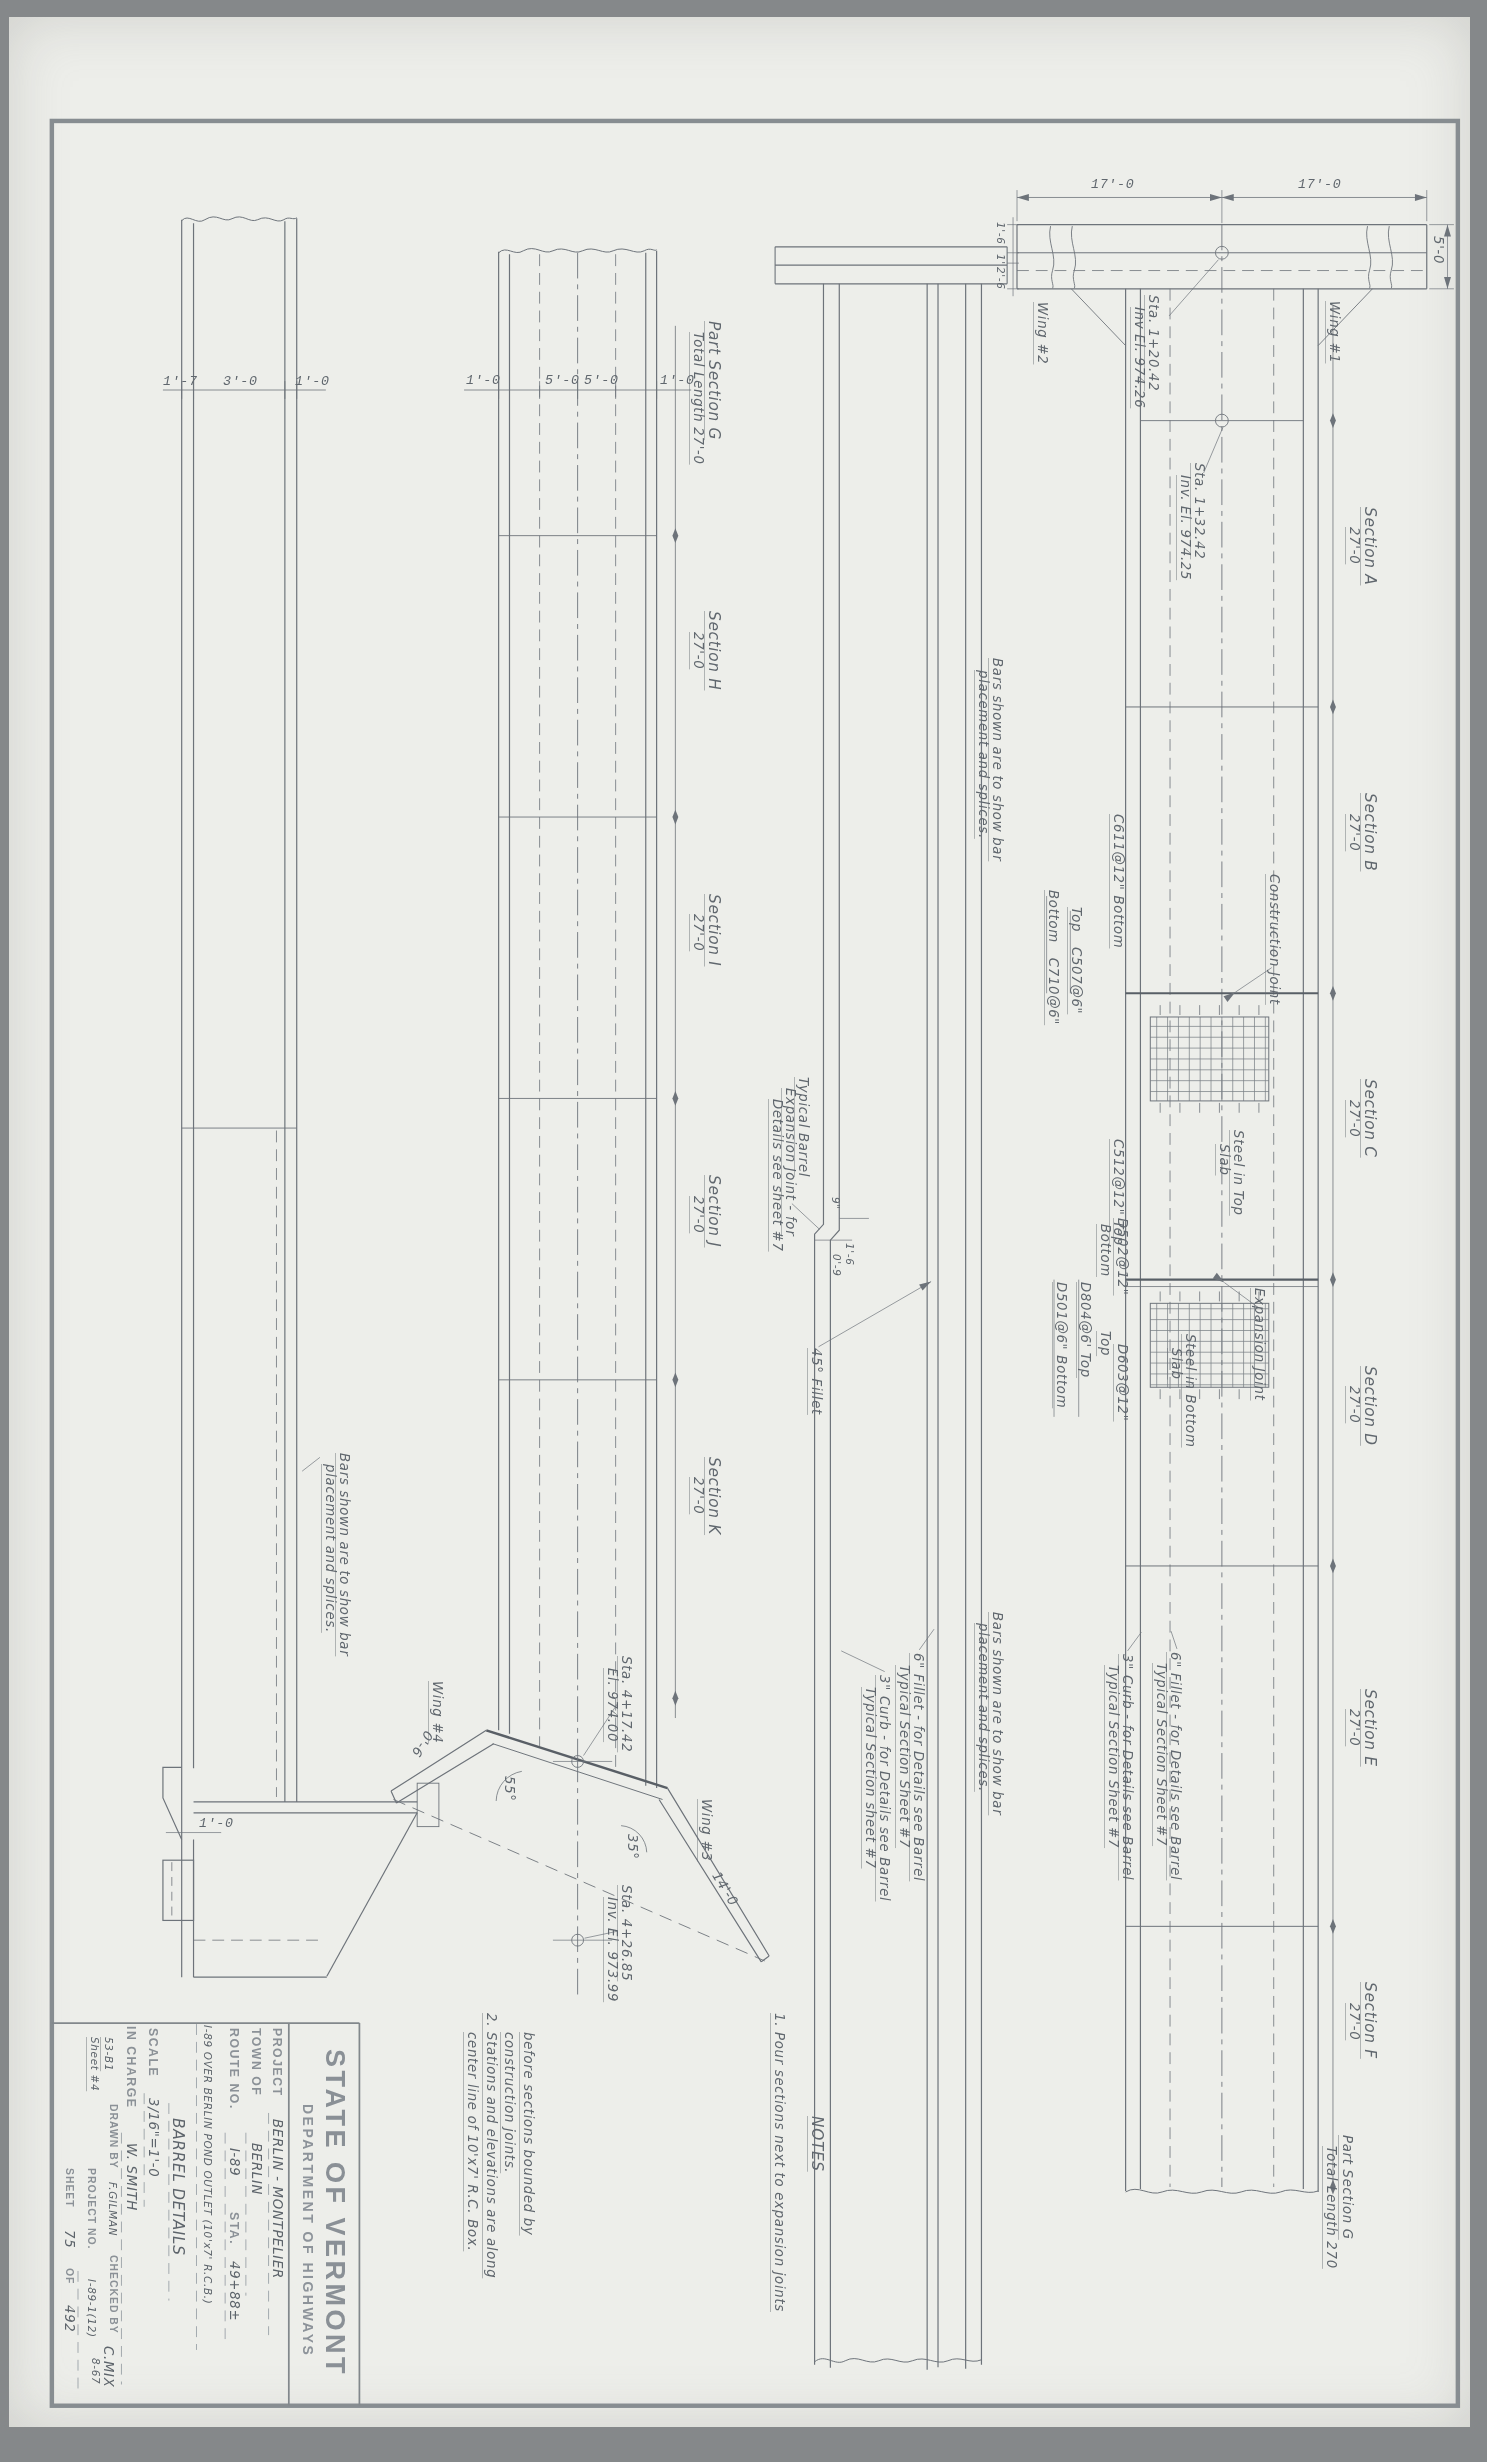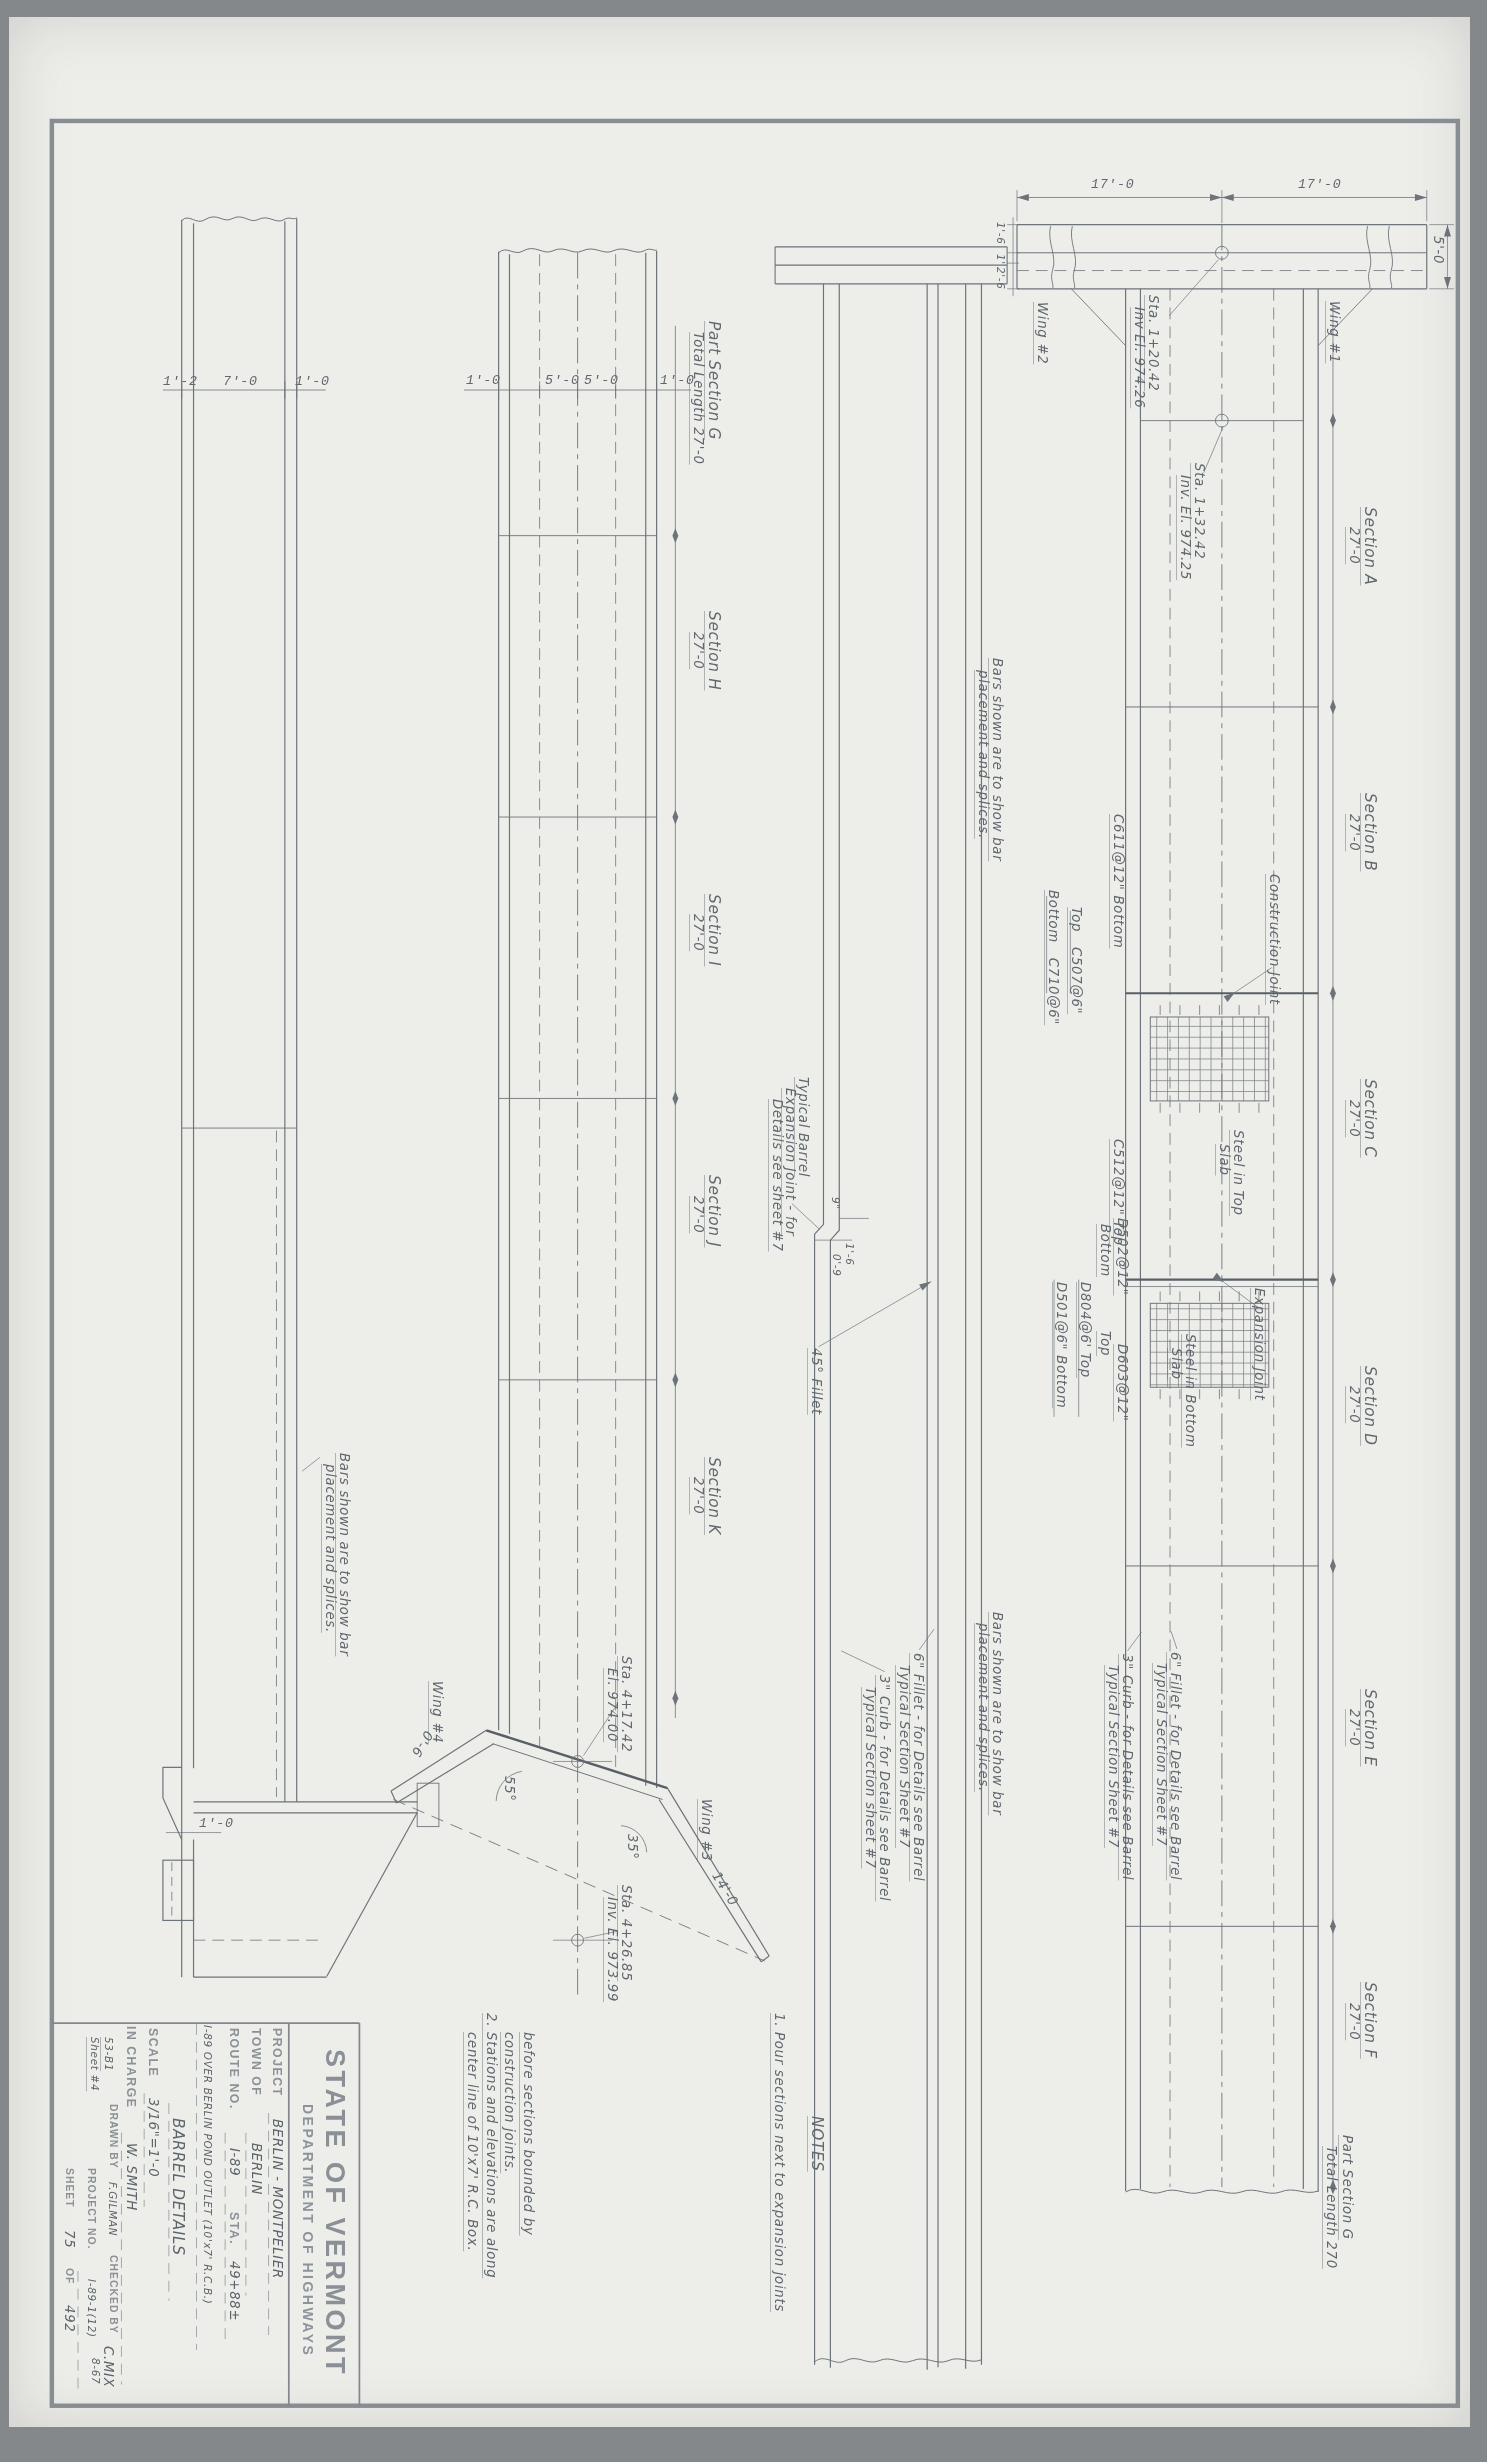--- a/index.html
+++ b/index.html
@@ -172,22 +172,22 @@
     <use href="#dia" transform="translate(2700,2012)"></use>
     <use href="#dia" transform="translate(2700,2592)"></use>
     <use href="#dia" transform="translate(2700,3172)"></use>
     <use href="#dia" transform="translate(2700,3902)"></use>
     <use href="#dia" transform="translate(2700,4430)"></use>
 
     <path d="M105,4098 H728 M728,4098 V4872 M585,4098 V4872" stroke-width="3.5" stroke="#82888c"></path>
     <path d="M544,4280 V4730 M498,4320 V4650 M456,4320 V4740 M398,4100 V4760 M342,4260 V4660 M292,4240 V4470 M246,4320 V4830 M158,4600 V4840" stroke-width="1.8" stroke="#9aa1a7" stroke-dasharray="22 14"></path>
   </svg>
 
-  <span class="lbl up" style="left:163px;top:374px">1'-2</span>
-  <span class="lbl up" style="left:223px;top:374px">7'-0</span>
+  <span class="lbl up" style="left:163px;top:374px">1'-7</span>
+  <span class="lbl up" style="left:223px;top:374px">3'-0</span>
   <span class="lbl up" style="left:295px;top:374px">1'-0</span>
   <span class="lbl up" style="left:199px;top:1816px">1'-0</span>
   <span class="lbl u" style="left:352px;top:1453px">Bars shown are to show bar</span>
   <span class="lbl u" style="left:338px;top:1464px">placement and splices.</span>
 
   <span class="lbl up" style="left:466px;top:373px">1'-0</span>
   <span class="lbl up" style="left:545px;top:373px">5'-0</span>
   <span class="lbl up" style="left:584px;top:373px">5'-0</span>
   <span class="lbl up" style="left:660px;top:373px">1'-0</span>
   <span class="lbl lg u" style="left:723px;top:321px">Part Section G</span>

